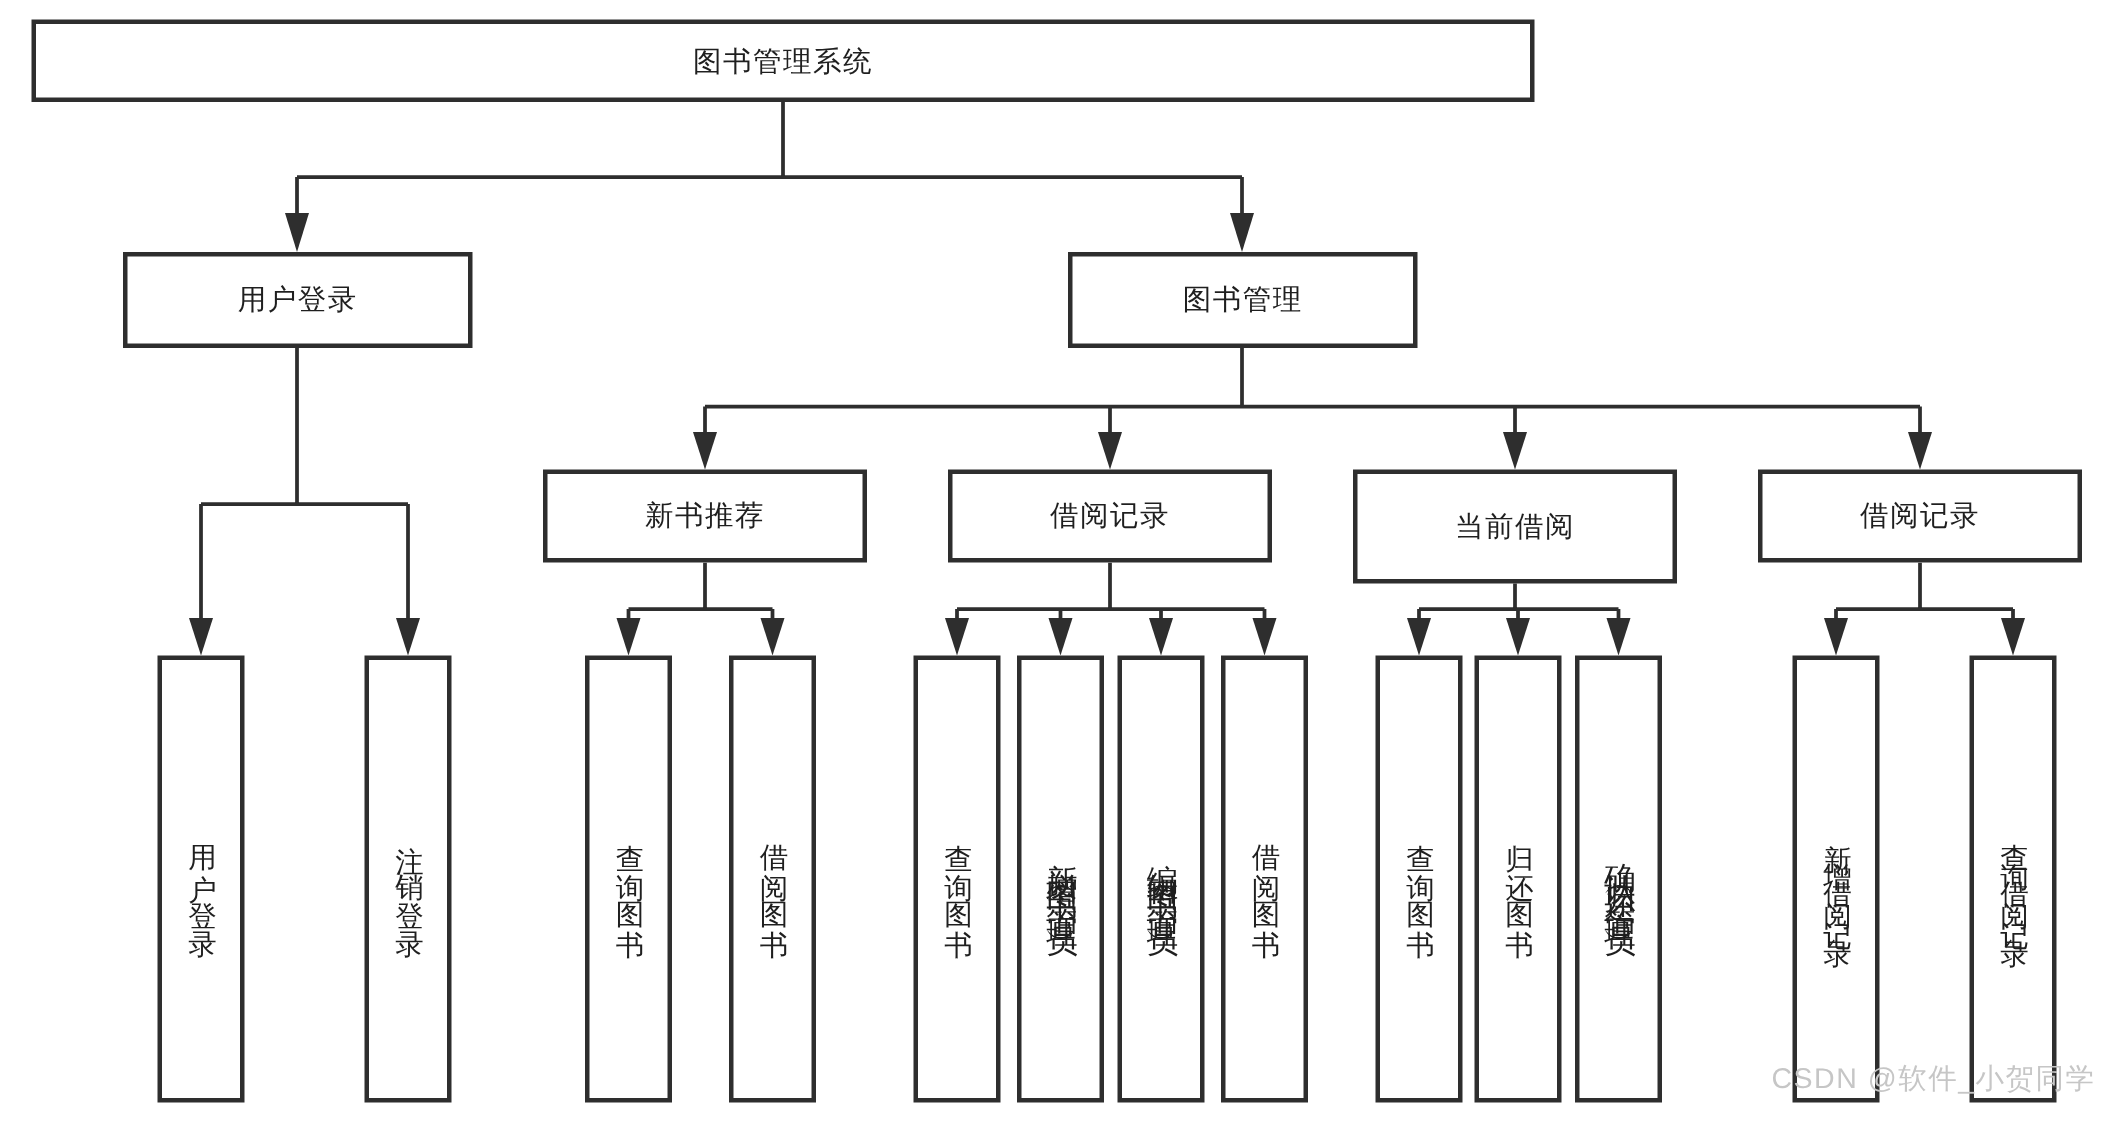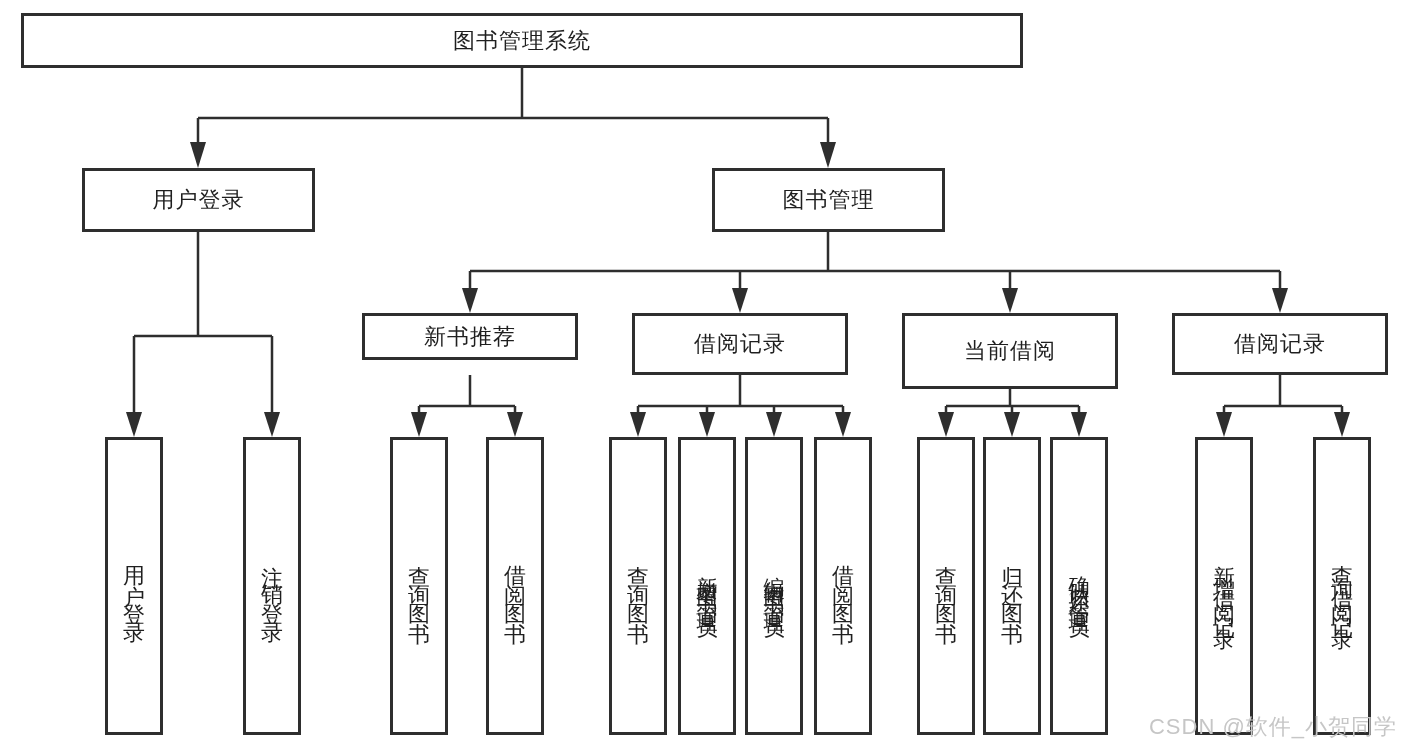--- a/index.html
+++ b/index.html
@@ -26,39 +26,39 @@
     box-sizing: border-box;
     border: 3px solid #2e2e2e;
     background: #ffffff;
     display: flex;
     align-items: center;
     justify-content: center;
     z-index: 2;
   }
   .box .lbl {
     color: #1f1f1f;
-    font-size: 22px;
+    font-size: 19px;
     letter-spacing: 1px;
     white-space: nowrap;
   }
   .box.v .lbl {
     writing-mode: vertical-rl;
     text-orientation: mixed;
     white-space: nowrap;
   }
   .ls-lg .lbl { letter-spacing: 19px; }   
   .ls-md .lbl { letter-spacing: 13px; }   
   .ls-sm .lbl { letter-spacing: 6px; font-size: 21px; } 
   .watermark {
     position: absolute;
     right: 8px;
-    bottom: 5px;
+    bottom: 15px;
     z-index: 3;
     color: #c6c6c6;
-    font-size: 22px;
+    font-size: 19px;
     letter-spacing: 1px;
     white-space: nowrap;
   }
 </style>
 </head>
 <body>
 
 <div class="stage">
 
   <svg class="connectors" width="1405" height="747" viewBox="0 0 1405 747">
@@ -108,21 +108,21 @@
     <span class="lbl">图书管理系统</span>
   </div>
 
   <div class="box" style="left:82px; top:168px; width:233px; height:64px;">
     <span class="lbl">用户登录</span>
   </div>
   <div class="box" style="left:712px; top:168px; width:233px; height:64px;text-align:right;">
     <span class="lbl">图书管理</span>
   </div>
 
-  <div class="box" style="left:362px; top:313px; width:216px; height:47px;">
+  <div class="box" style="left:362px; top:313px; width:216px; height:62px;">
     <span class="lbl">新书推荐</span>
   </div>
   <div class="box" style="left:632px; top:313px; width:216px; height:62px;">
     <span class="lbl">借阅记录</span>
   </div>
   <div class="box" style="left:902px; top:313px; width:216px; height:76px;">
     <span class="lbl">当前借阅</span>
   </div>
   <div class="box" style="left:1172px; top:313px; width:216px; height:62px;justify-content:center;">
     <span class="lbl">借阅记录</span>

